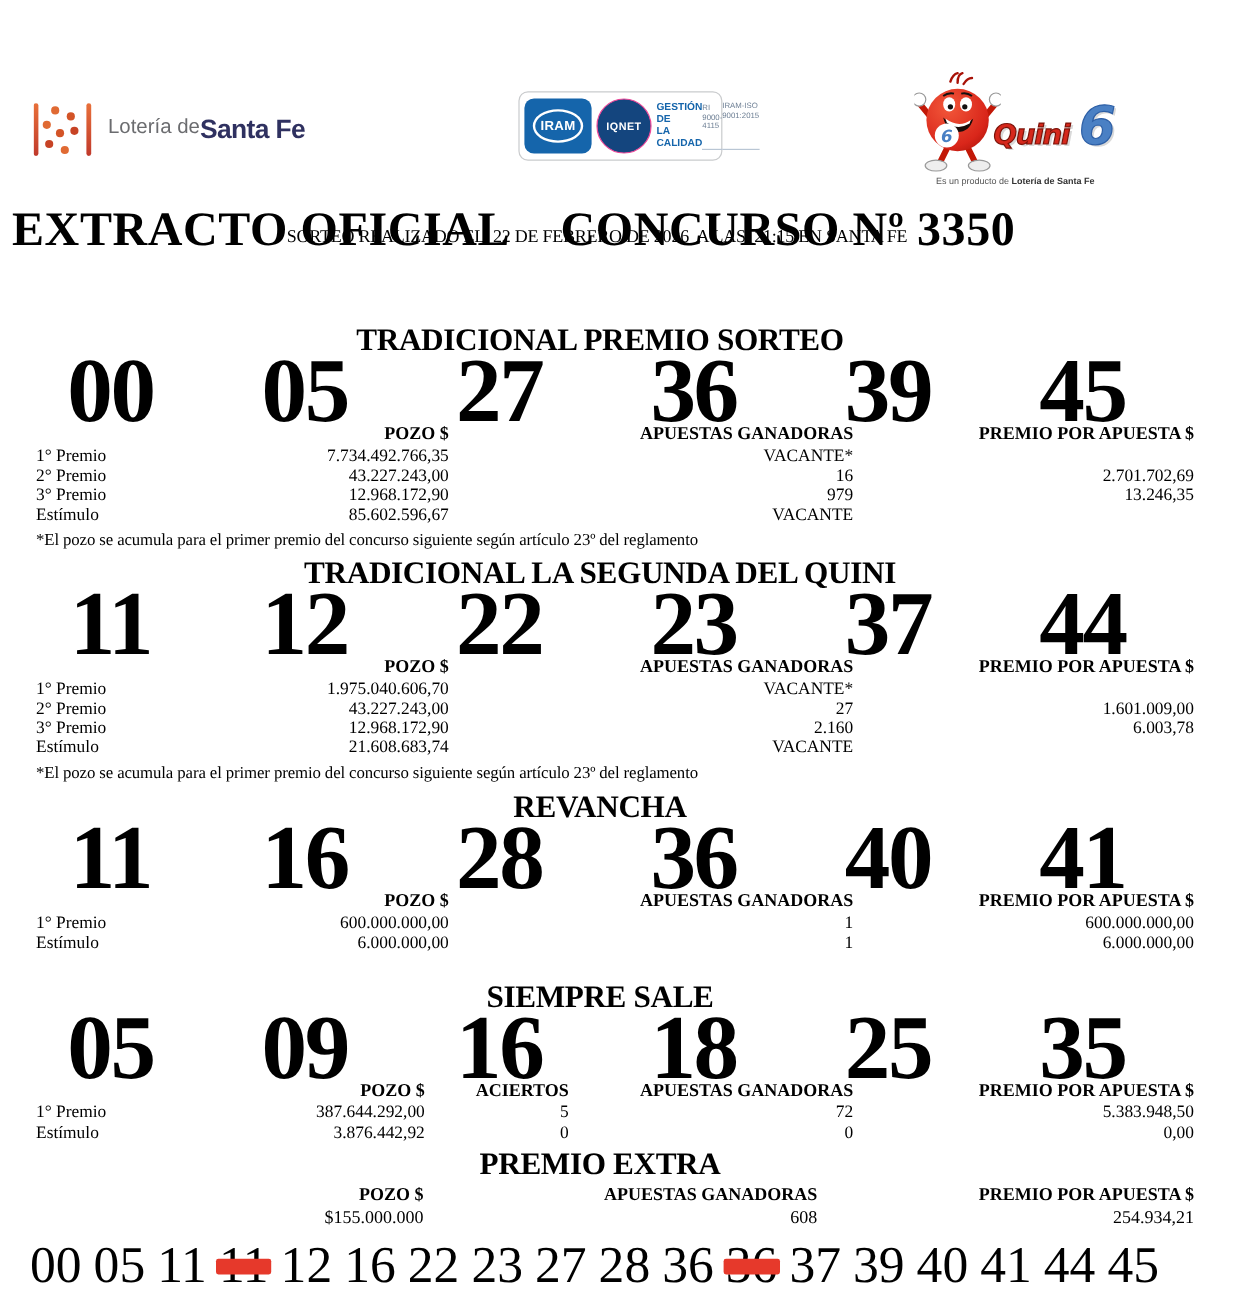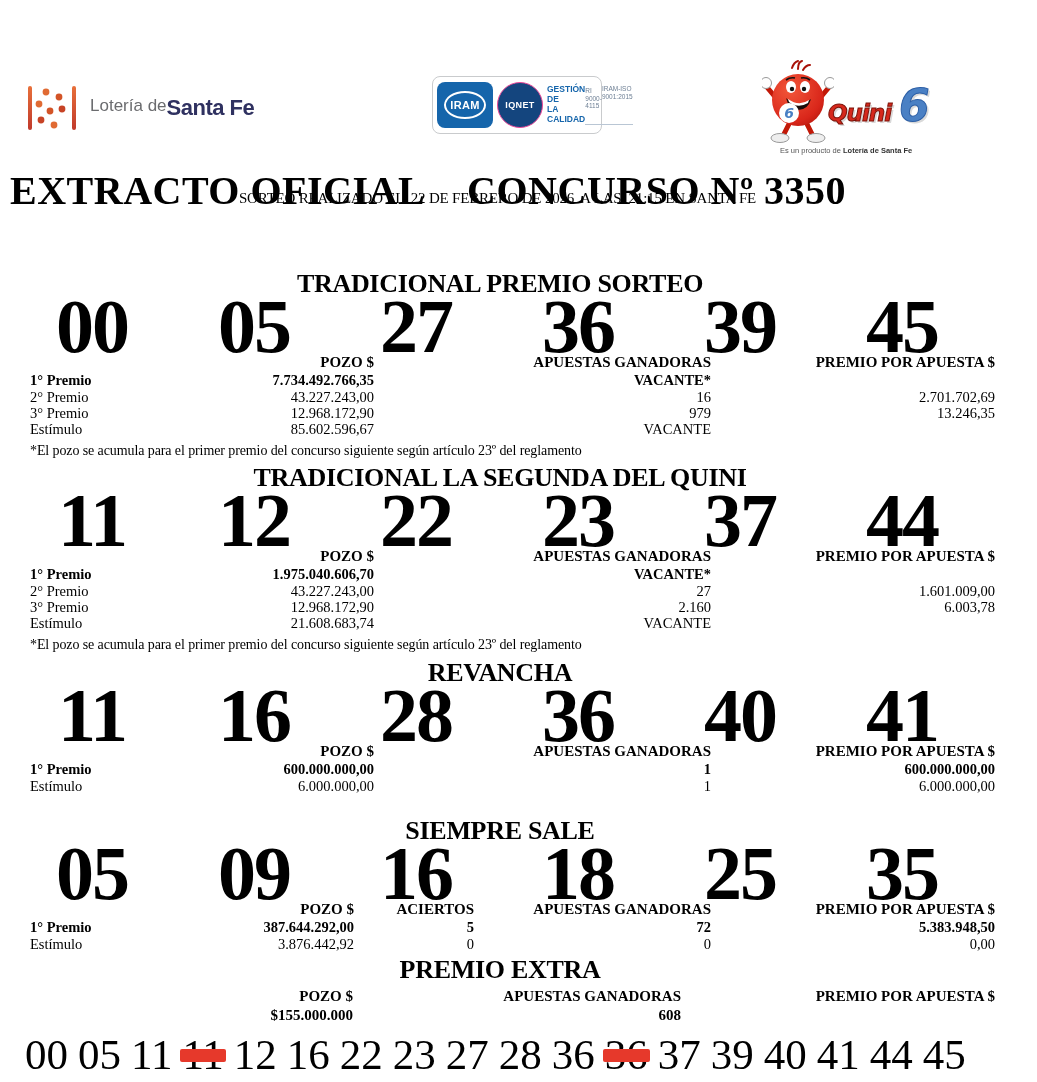--- a/index.html
+++ b/index.html
@@ -45,21 +45,21 @@
   .numbers-row{margin-left:11px;width:972px;display:grid;grid-template-columns:repeat(6,162px);
                font-size:76px;font-weight:bold;line-height:56px;text-align:center;letter-spacing:-2px;}
   .tbl{margin-left:30px;width:965px;font-size:14.5px;}
   .t-row{display:grid;line-height:16.3px;}
   .tbl4 .t-row{grid-template-columns:200px 144px 337px 284px;}
   .tbl5 .t-row{grid-template-columns:200px 124px 120px 237px 284px;}
   .tbl3 .t-row{grid-template-columns:323px 328px 314px;}
   .t-row .c{text-align:right;}
   .t-row .c1{text-align:left;}
   .t-head{font-size:15px;font-weight:bold;margin-bottom:2px;}
-  .bold{font-weight:bold;}
+  .bold{font-weight:normal;}
   .footnote{margin-top:6px;font-size:14px;letter-spacing:-0.1px;}
 
   
   .bottom-row{position:absolute;top:1032px;left:25px;display:flex;gap:10px;font-size:43px;line-height:46px;}
   .bottom-row span{position:relative;display:inline-block;}
   .bottom-row span.marked::after{content:"";position:absolute;left:-2px;right:-2px;top:17px;height:13px;
                                  background:#e6392b;border-radius:2px;}
 </style>
 </head>
 <body>
@@ -315,20 +315,21 @@
     <h2 class="sec-title">PREMIO EXTRA</h2>
     <div class="tbl tbl3" style="margin-top:4px">
       <div class="t-row t-head">
         <span class="c">POZO $</span>
         <span class="c">APUESTAS GANADORAS</span>
         <span class="c">PREMIO POR APUESTA $</span>
       </div>
       <div class="t-row bold" style="margin-top:3px;font-size:15px">
         <span class="c">$155.000.000</span>
         <span class="c">608</span>
+        <span class="c">254.934,21</span>
       </div>
     </div>
   </section>
 
   <div class="bottom-row">
     <span>00</span>
     <span>05</span>
     <span>11</span>
     <span class="marked">11</span>
     <span>12</span>

